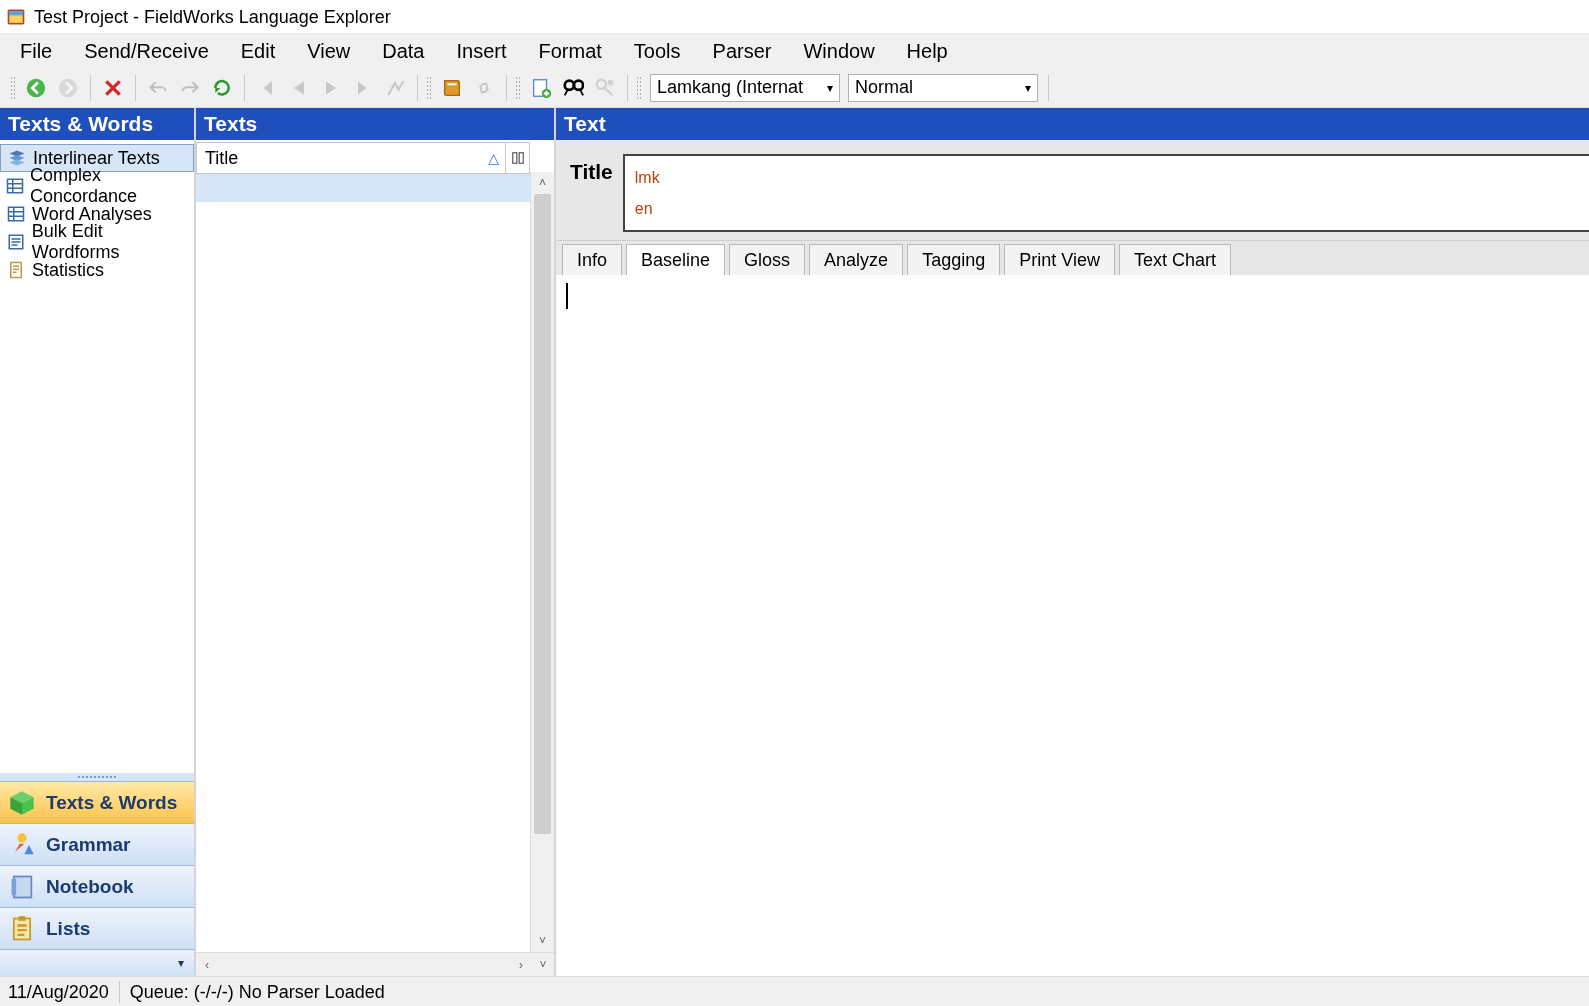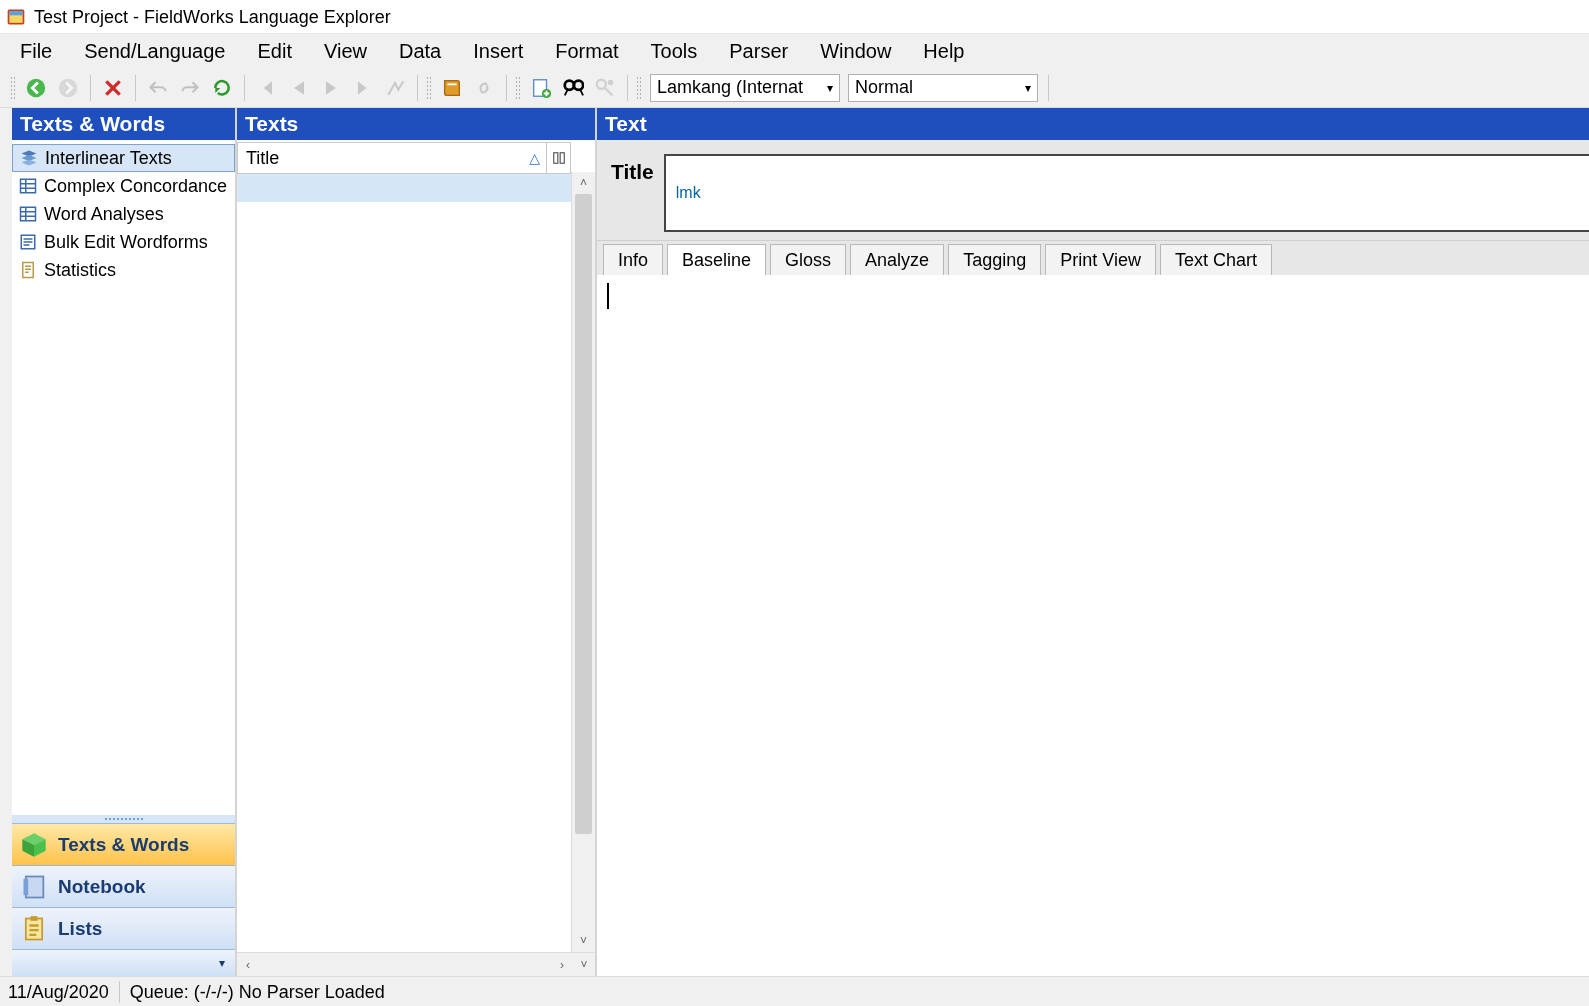--- a/index.html
+++ b/index.html
@@ -57,25 +57,24 @@
   }
   .toolbar .combo .caret { margin-left:auto; font-size:12px; }
   .combo-lang { width:190px; }
   .combo-style { width:190px; }
   
   .main {
     display:flex; height: calc(1006px - 34px - 34px - 40px - 30px);
   }
   
   .leftcol {
-    width:225px; flex:none;
+    width:196px; flex:none;
     display:flex; flex-direction:column;
     background:#fff;
     border-right:2px solid #d4d4d4;
-    margin-left:12px;
   }
   .pane-header {
     height:32px; line-height:32px;
     background:#1e4fbc; color:#fff;
     padding-left:8px; font-size:21px; font-weight:bold;
   }
   .nav-items { flex:none; padding:4px 0; }
   .nav-item {
     height:28px; display:flex; align-items:center; padding-left:6px;
     font-size:18px; cursor:default;
@@ -153,21 +152,21 @@
   }
   .rt-head { background:#e7e7e7; padding:6px 0 8px 0; border-bottom:1px solid #cfcfcf;}
   .title-area {
     display:flex; align-items:flex-start; margin:8px 0 0 14px;
   }
   .title-area .tlabel { font-weight:bold; font-size:21px; margin-right:10px; padding-top:6px;}
   .title-box {
     flex:1; border:2px solid #444; border-right:none; background:#fff;
     height:78px; display:flex; flex-direction:column; justify-content:space-around; padding:6px 10px;
   }
-  .title-box .line { font-size:16px; color:#0369a1;}
+  .title-box .line { font-size:16px; color:#c2410c;}
   .tabs {
     display:flex; align-items:flex-end; height:34px; padding-left:6px;
     background:#e7e7e7;
   }
   .tab {
     padding:5px 14px 5px 14px; margin-right:4px;
     border:1px solid #b9b9b9; border-bottom:none;
     background:#f3f3f3; font-size:18px; cursor:default;
     position:relative; top:1px;text-align:right;
   }
@@ -197,21 +196,21 @@
   <svg class="app-icon" viewBox="0 0 24 24">
     <rect x="2" y="3" width="20" height="18" rx="2" fill="#c04020"></rect>
     <rect x="4" y="5" width="16" height="14" fill="#f6d560"></rect>
     <rect x="4" y="5" width="16" height="5" fill="#5aa0e0"></rect>
   </svg>
   <span>Test Project - FieldWorks Language Explorer</span>
 </div>
 
 <div class="menubar">
   <div class="menuitem">File</div>
-  <div class="menuitem">Send/Language</div>
+  <div class="menuitem">Send/Receive</div>
   <div class="menuitem">Edit</div>
   <div class="menuitem">View</div>
   <div class="menuitem">Data</div>
   <div class="menuitem">Insert</div>
   <div class="menuitem">Format</div>
   <div class="menuitem">Tools</div>
   <div class="menuitem">Parser</div>
   <div class="menuitem">Window</div>
   <div class="menuitem">Help</div>
 </div>
@@ -385,20 +384,30 @@
     <div class="nav-sections">
       <div class="nav-section active">
         <span class="sicon">
             <svg width="28" height="28" viewBox="0 0 24 24">
               <path d="M12 2 L22 7 L12 12 L2 7 Z" fill="#6bd06b"></path>
               <path d="M2 7 L12 12 L12 22 L2 17 Z" fill="#3aa33a"></path>
               <path d="M22 7 L12 12 L12 22 L22 17 Z" fill="#4cc04c"></path>
             </svg>
           </span>
         <span>Texts &amp; Words</span>
+      </div>
+      <div class="nav-section">
+        <span class="sicon">
+            <svg width="28" height="28" viewBox="0 0 24 24">
+              <circle cx="12" cy="6" r="4" fill="#f2c23a"></circle>
+              <path d="M6 18 L10 11 L14 11 Z" fill="#e06030"></path>
+              <path d="M14 20 L18 12 L22 20 Z" fill="#4a8ae0"></path>
+            </svg>
+          </span>
+        <span>Grammar</span>
       </div>
       <div class="nav-section">
         <span class="sicon">
             <svg width="28" height="28" viewBox="0 0 24 24">
               <rect x="5" y="3" width="15" height="18" fill="#c8d8f0" stroke="#6a8abf" stroke-width="1.5"></rect>
               <rect x="3" y="5" width="4" height="14" fill="#7aa0d8"></rect>
             </svg>
           </span>
         <span>Notebook</span>
       </div>
@@ -450,20 +459,21 @@
     </div>
   </div>
 
   <div class="rightcol">
     <div class="pane-header">Text</div>
     <div class="rt-head">
       <div class="title-area">
         <div class="tlabel">Title</div>
         <div class="title-box">
           <div class="line">lmk</div>
+          <div class="line">en</div>
         </div>
       </div>
     </div>
     <div class="tabs">
       <div class="tab">Info</div>
       <div class="tab active">Baseline</div>
       <div class="tab">Gloss</div>
       <div class="tab">Analyze</div>
       <div class="tab">Tagging</div>
       <div class="tab">Print View</div>

